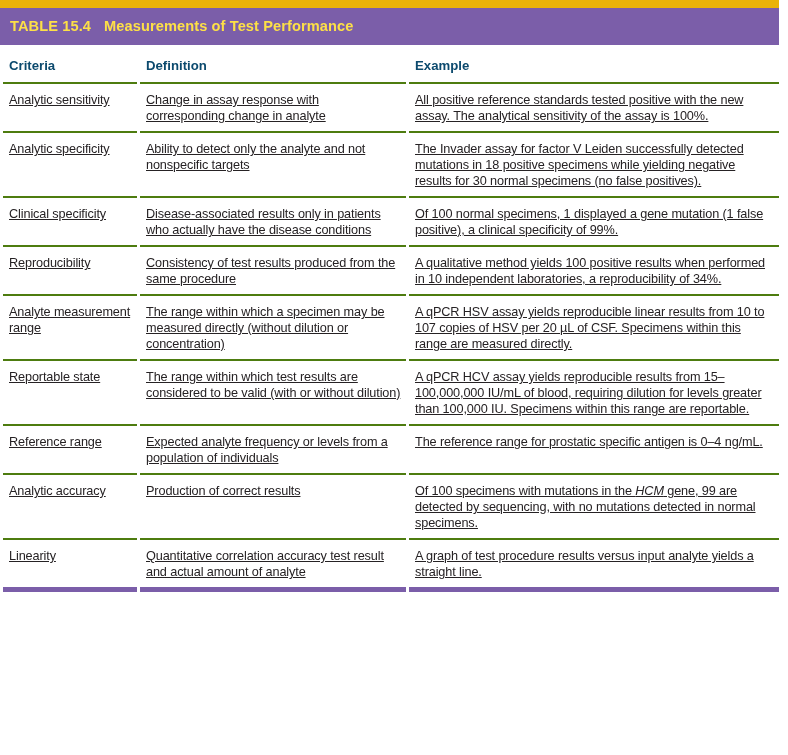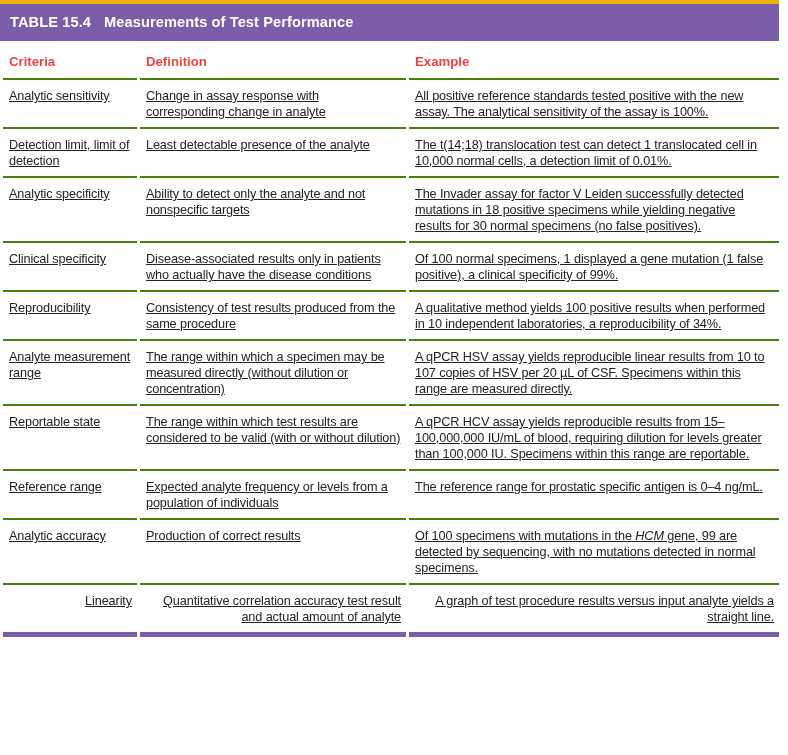--- a/index.html
+++ b/index.html
@@ -13,22 +13,22 @@
     -webkit-font-smoothing: antialiased;
   }
   .page {
     width: 782px;
     margin: 0;
   }
   
   .title-bar {
     width: 779px;
     background: #7b5ea9;
-    border-top: 4px solid #eab308;
-    color: #ffffff;
+    border-top: 8px solid #eab308;
+    color: #fde047;
     padding: 9px 0 10px 10px;
     font-size: 14.6px;
     font-weight: bold;
     letter-spacing: 0.1px;
     line-height: 18px;
     box-sizing: border-box;
   }
   .title-bar .tbl-num { margin-right: 13px; }
 
   
@@ -41,36 +41,35 @@
     letter-spacing: -0.12px;
     color: #262224;
   }
   col.c1 { width: 134px; }
   col.c2 { width: 266px; }
   col.c3 { width: auto; }
 
   th {
     text-align: left;
     vertical-align: top;
-    color: #ef4444;
+    color: #0c4a6e;
     font-weight: bold;
     font-size: 13.2px;
     letter-spacing: 0;
     padding: 13px 4px 9px 6px;
   }
   td {
     vertical-align: top;
     border-top: 2px solid #4d7c0f;
     padding: 8px 5px 7px 6px;
     line-height: 16px;
     text-decoration: underline;
   }
   tbody tr:last-child td {
     border-bottom: 5px solid #7b5ea9;
-    text-align: right;
   }
   td i { font-style: italic; }
 </style>
 </head>
 <body>
 
 <div class="page">
 
   <div class="title-bar">
     <span class="tbl-num">TABLE 15.4</span><span>Measurements of Test Performance</span>
@@ -88,25 +87,20 @@
         <th>Definition</th>
         <th>Example</th>
       </tr>
     </thead>
     <tbody id="table-body">
 
     <tr>
           <td>Analytic sensitivity</td>
           <td>Change in assay response with corresponding change in analyte</td>
           <td>All positive reference standards tested positive with the new assay. The analytical sensitivity of the assay is 100%.</td>
-        </tr>
-        <tr>
-          <td>Detection limit, limit of detection</td>
-          <td>Least detectable presence of the analyte</td>
-          <td>The t(14;18) translocation test can detect 1 translocated cell in 10,000 normal cells, a detection limit of 0.01%.</td>
         </tr>
         <tr>
           <td>Analytic specificity</td>
           <td>Ability to detect only the analyte and not nonspecific targets</td>
           <td>The Invader assay for factor V Leiden successfully detected mutations in 18 positive specimens while yielding negative results for 30 normal specimens (no false positives).</td>
         </tr>
         <tr>
           <td>Clinical specificity</td>
           <td>Disease-associated results only in patients who actually have the disease conditions</td>
           <td>Of 100 normal specimens, 1 displayed a gene mutation (1 false positive), a clinical specificity of 99%.</td>

